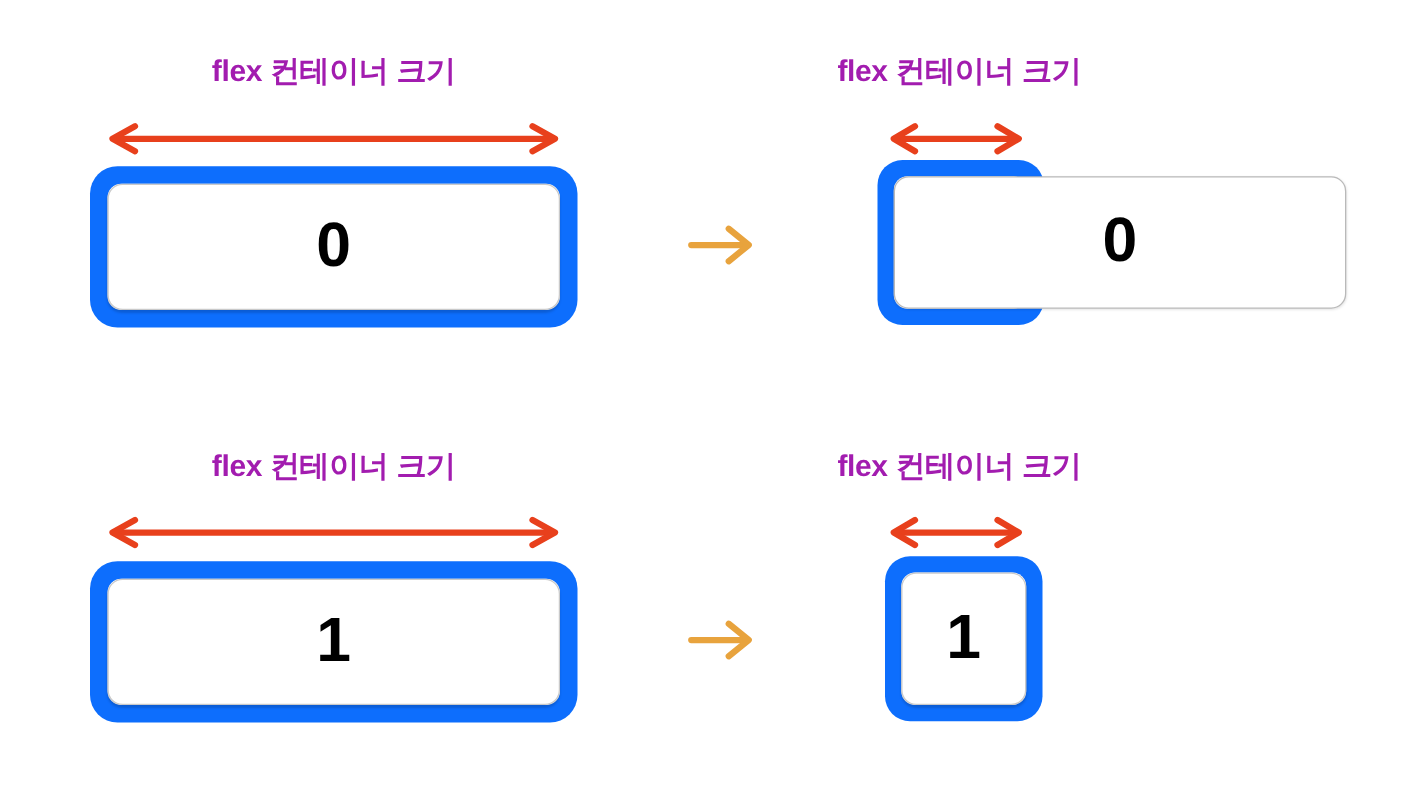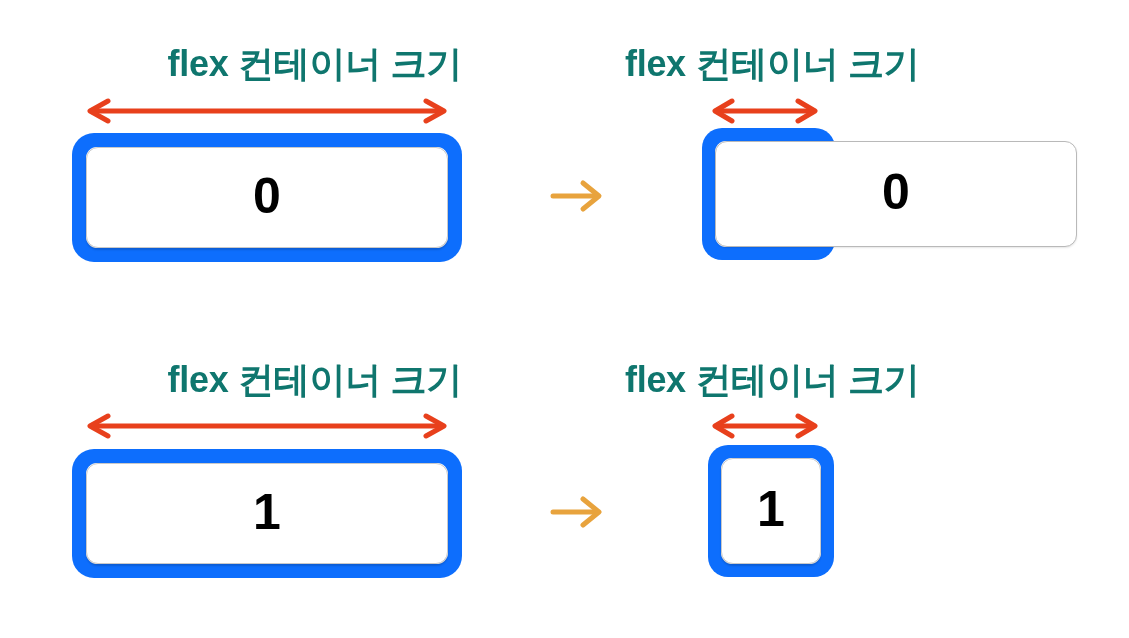--- a/index.html
+++ b/index.html
@@ -17,26 +17,26 @@
 
   .stage {
     position: relative;
     width: 1129px;
     height: 638px;
   }
 
   
   .caption {
     position: absolute;
-    font-size: 36px;
+    font-size: 24px;
     font-weight: 700;
-    color: #0f766e;
+    color: #a21caf;
     letter-spacing: -0.3px;
     white-space: nowrap;
-    text-align: right;
+    text-align: center;
     line-height: 1;
   }
 
   
   .measure {
     position: absolute;
     height: 26px;
   }
   .measure svg { display: block; width: 100%; height: 100%; }
 

